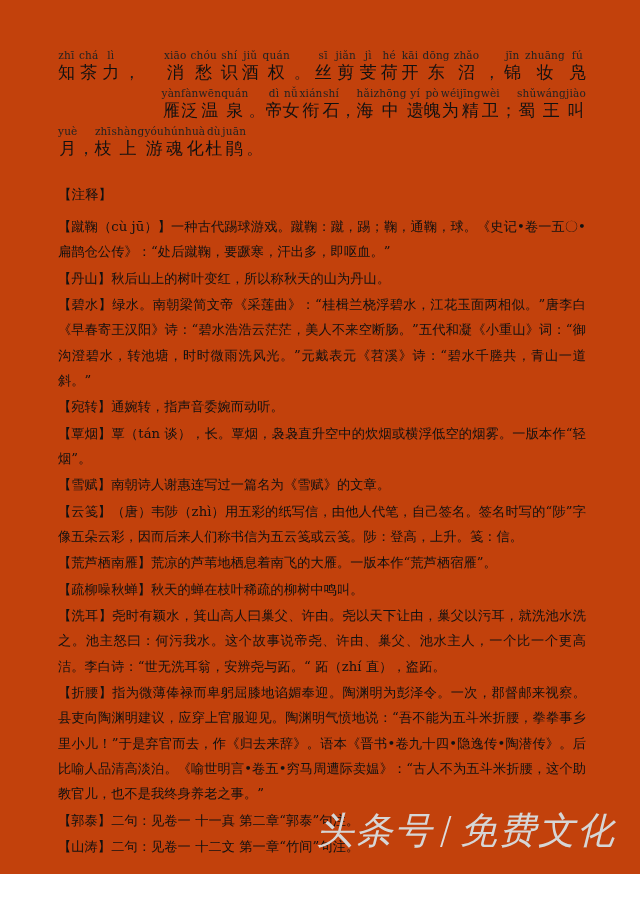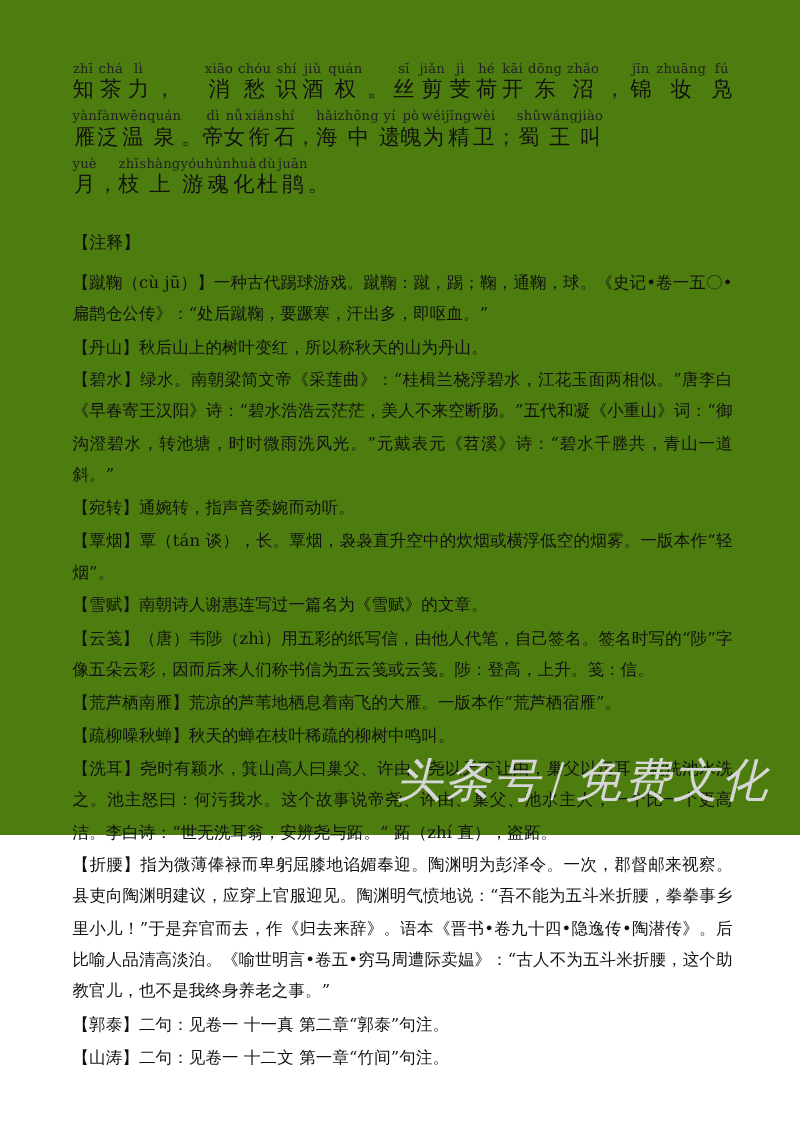--- a/index.html
+++ b/index.html
@@ -14,22 +14,22 @@
     color: #1a1a1a;
     position: relative;
     overflow: hidden;
   }
 
   .page {
     position: absolute;
     left: 0;
     top: 0;
     width: 640px;
-    height: 668px;
-    background: #4d7c0f;
+    height: 874px;
+    background: #c2410c;
   }
 
   .content {
     position: absolute;
     left: 58px;
     top: 44px;
     width: 528px;
   }
 
   
@@ -210,21 +210,21 @@
           </span>
           <span class="ruby">
             <span class="py">zhuāng</span>
             <span class="hz">妆</span>
           </span>
           <span class="ruby">
             <span class="py">fú</span>
             <span class="hz">凫</span>
           </span>
         </div>
-        <div class="poem-line" style="justify-content: flex-start;">
+        <div class="poem-line" style="justify-content: flex-end;">
           <span class="ruby">
             <span class="py">yàn</span>
             <span class="hz">雁</span>
           </span>
           <span class="ruby">
             <span class="py">fàn</span>
             <span class="hz">泛</span>
           </span>
           <span class="ruby">
             <span class="py">wēn</span>

